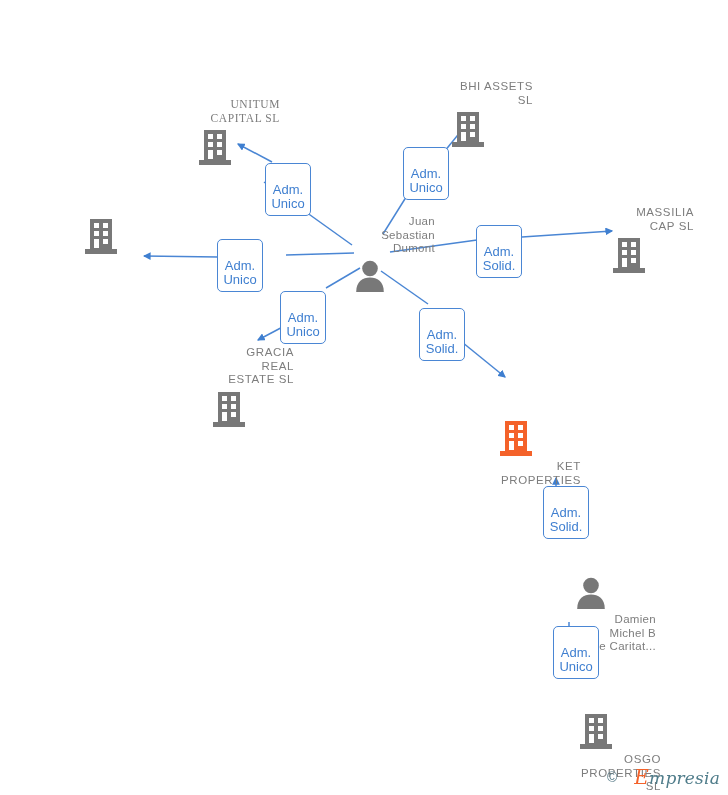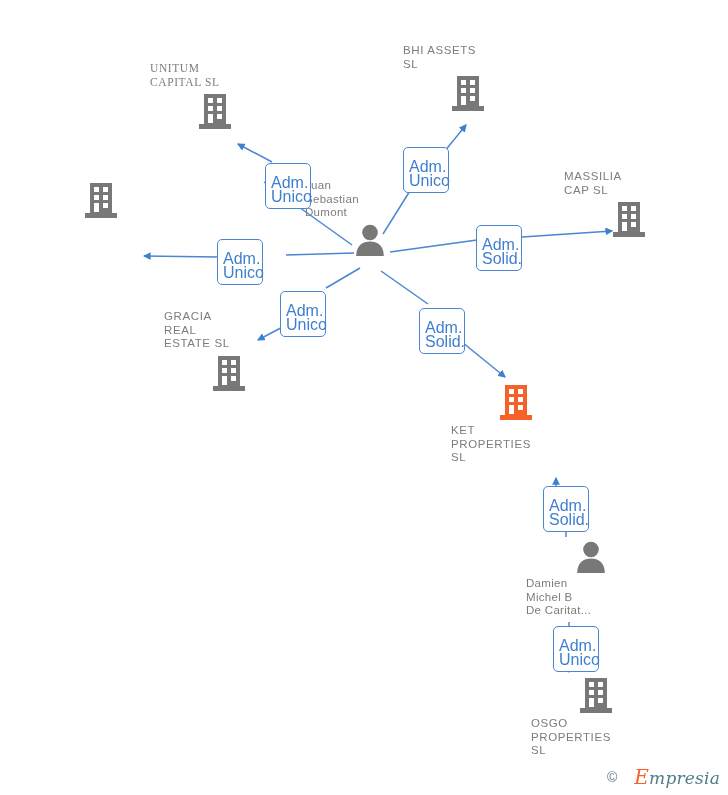--- a/index.html
+++ b/index.html
@@ -25,22 +25,23 @@
     width: 728px;
     height: 795px;
     pointer-events: none;
   }
 
   
   .node {
     position: absolute;
     width: 130px;
     margin-left: -65px;
-    text-align: left;
+    text-align: right;
     z-index: 3;
+    margin-top: 36px;
   }
   .node-label {
     font-size: 11.5px;
     line-height: 13.5px;
     color: #7d7d7d;
     letter-spacing: 0.3px;
     white-space: pre-line;
   }
   .node-label.company {
     letter-spacing: 0.6px;
@@ -53,24 +54,24 @@
   .node.label-bottom .node-label { margin-top: 3px; }
 
   
   .badge {
     position: absolute;
     box-sizing: border-box;
     border: 1.6px solid #4a86d4;
     border-radius: 5px;
     background: #ffffff;
     color: #3f7fd0;
-    font-size: 16px;
+    font-size: 13px;
     line-height: 14px;
     text-align: center;
-    padding: 12px 5px 4px 5px;
+    padding: 19px 5px 4px 5px;
     width: 46px;
     z-index: 5;
     white-space: pre-line;
   }
 
   
   #watermark {
     position: absolute;
     right: 8px;
     bottom: 6px;

